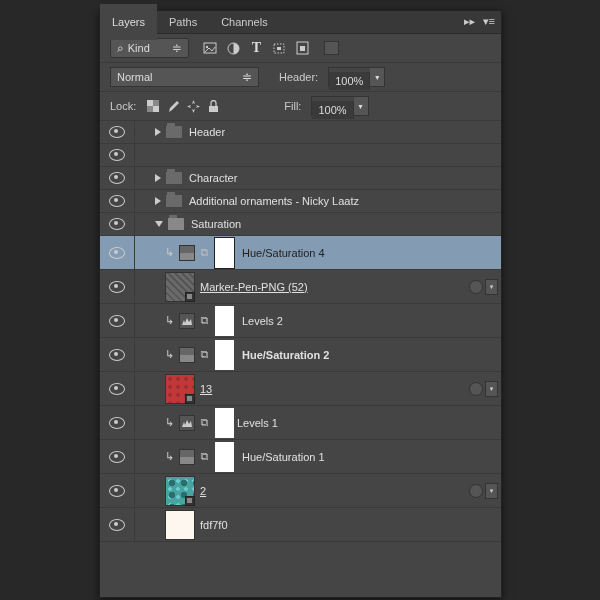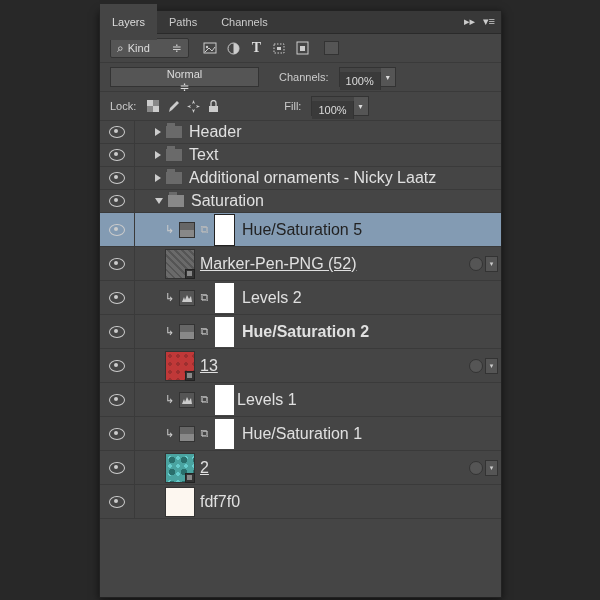--- a/index.html
+++ b/index.html
@@ -7,39 +7,39 @@
   .tabbar { display: flex; align-items: center; height: 22px; background: #383838; border-bottom: 1px solid #2a2a2a; padding: 0 0 0 0; position: relative; }
   .tab { padding: 12px 12px; font-size: 11px; color: #ccc; cursor: pointer; }
   .tab.active { background: #454545; color: #ddd; }
   .tabicons { position: absolute; right: 6px; top: 4px; display: flex; gap: 8px; font-size: 11px; color: #ccc;}
   .toolbar-row { display: flex; align-items: center; height: 28px; padding: 0 10px; gap: 6px; border-bottom: 1px solid #3a3a3a;}
   .filter-select { display: flex; align-items: center; background: #555; border: 1px solid #333; height: 18px; padding: 0 6px; border-radius: 2px; gap: 4px; font-size: 11px; color: #ddd;}
   .filter-select .search { font-size: 12px; }
   .row-icons { display: flex; gap: 8px; margin-left: 8px;}
   .row-icon { width: 15px; height: 15px; display: inline-flex; align-items: center; justify-content: center; color: #ddd;}
   .pill { width: 13px; height: 12px; background: #555; border: 1px solid #333;}
-  .blend-select { display: flex; align-items: center; justify-content: space-between; background: #555; border: 1px solid #333; height: 18px; padding: 0 6px; width: 135px; font-size: 11px; color: #ddd; flex-direction: column;}
+  .blend-select { display: flex; align-items: center; justify-content: space-between; background: #555; border: 1px solid #333; height: 18px; padding: 0 6px; width: 135px; font-size: 11px; color: #ddd;}
   .toolbar-row .label { color: #ccc; font-size: 11px; }
   .val-box { display:flex; align-items:center; border:1px solid #333; height:18px; }
   .val-box .txt { background:#3a3a3a; padding:0 6px; height:100%; display:flex; align-items:center; border-right:1px solid #333; font-size:11px; color:#ddd;margin-top:8px;}
   .val-box .dd { width:14px; height:100%; background:#555; display:flex; align-items:center; justify-content:center; color:#ddd; font-size:8px;}
   .lock-icons { display:flex; gap:6px; margin-left: 4px;}
   .lock-icons span { width:14px; height:14px; display:flex; align-items:center; justify-content:center; color:#ccc;}
   .layers { height: 496px; overflow:hidden; }
   .layer-row { display:flex; align-items:center; height: 22px; border-bottom:1px solid #3a3a3a; }
   .layer-row.big { height: 33px; }
   .vis-col { width: 34px; display:flex; align-items:center; justify-content:center; border-right:1px solid #3a3a3a; height:100%;}
   .eye { width:14px; height:10px; border:1px solid #ccc; border-radius:50%; position:relative;}
   .eye::after{content:"";width:4px;height:4px;background:#ccc;border-radius:50%;position:absolute;left:4px;top:2px;}
   .content-col { flex:1; display:flex; align-items:center; height:100%; padding-left: 4px; position:relative;}
   .tri { width:0; height:0; border-top:4px solid transparent; border-bottom:4px solid transparent; border-left:6px solid #ccc; margin-right:4px;}
   .tri.down { border-left:4px solid transparent; border-right:4px solid transparent; border-top:6px solid #ccc; border-bottom:none; width:0; height:0;}
   .folder { width:16px; height:12px; background:#6a6a6a; border:1px solid #444; position:relative; margin-right:6px;}
   .folder::before{content:"";position:absolute;top:-4px;left:0;width:8px;height:3px;background:#6a6a6a;border:1px solid #444;border-bottom:none;}
-  .name { font-size:16px; color:#e0e0e0;}
+  .name { font-size:11px; color:#e0e0e0;}
   .selected { background: #839bb3; color:#222;}
   .selected .name { color:#222;}
   .clip { font-size: 11px; color:#ccc; margin-right:3px; width:10px; display:inline-block; }
   .icon-box { width:14px; height:14px; background:#555; border:1px solid #333; margin:0 1px; display:flex; align-items:center; justify-content:center; font-size:8px; color:#ccc;}
   .link-icon { width:13px; height:14px; display:flex; align-items:center; justify-content:center; margin:0 2px; color:#bbb;}
   .mask-thumb { width:17px; border:1px solid #fff; margin:0 2px 0 2px; background:#fff;} .mask-thumb.big{height:28px;}
   .indent1 { padding-left: 20px; }
   .indent2 { padding-left: 30px; }
   .fx-slot { position:absolute; right:3px; display:flex; align-items:center; gap:0;}
   .fx-circle{width:12px;height:12px;background:#555;border:1px solid #333;border-radius:50%;}
@@ -107,21 +107,21 @@
         </span>
     </div>
     <div class="pill" style="margin-left:8px;"></div>
   </div>
 
   <div class="toolbar-row">
     <div class="blend-select">
       <span>Normal</span>
       <span style="font-size:12px;">≑</span>
     </div>
-    <span class="label" style="margin-left:14px;">Channels:</span>
+    <span class="label" style="margin-left:14px;">Header:</span>
     <div class="val-box" style="margin-left:4px;">
       <span class="txt">100%</span>
       <span class="dd arrow-down">▾</span>
     </div>
   </div>
 
   <div class="toolbar-row">
     <span class="label">Lock:</span>
     <div class="lock-icons">
       <span>
@@ -166,27 +166,32 @@
           <span class="tri"></span>
           <span class="folder"></span>
           <span class="name">Header</span>
         </div>
     </div>
 
     <div class="layer-row">
       <div class="vis-col">
           <span class="eye"></span>
         </div>
+    </div>
+
+    <div class="layer-row">
+      <div class="vis-col">
+          <span class="eye"></span>
+        </div>
       <div class="content-col indent1">
           <span class="tri"></span>
           <span class="folder"></span>
-          <span class="name">Text</span>
-        </div>
-    </div>
-
+          <span class="name">Character</span>
+        </div>
+    </div>
 
     <div class="layer-row">
       <div class="vis-col">
           <span class="eye"></span>
         </div>
       <div class="content-col indent1">
           <span class="tri"></span>
           <span class="folder"></span>
           <span class="name">Additional ornaments - Nicky Laatz</span>
         </div>
@@ -205,21 +210,21 @@
 
     <div class="layer-row big selected">
       <div class="vis-col">
           <span class="eye"></span>
         </div>
       <div class="content-col indent2">
         <span class="clip">↳</span>
         <span class="icon-box adj-hue"></span>
         <span class="link-icon">⧉</span>
         <span class="mask-thumb big" style="border-color:#fff;outline:1px solid #222;"></span>
-        <span class="name" style="margin-left:6px;">Hue/Saturation 5</span>
+        <span class="name" style="margin-left:6px;">Hue/Saturation 4</span>
       </div>
     </div>
 
     <div class="layer-row big">
       <div class="vis-col">
           <span class="eye"></span>
         </div>
       <div class="content-col indent2">
         <span class="img-thumb big img-marker">
             <span class="so-badge"></span>

